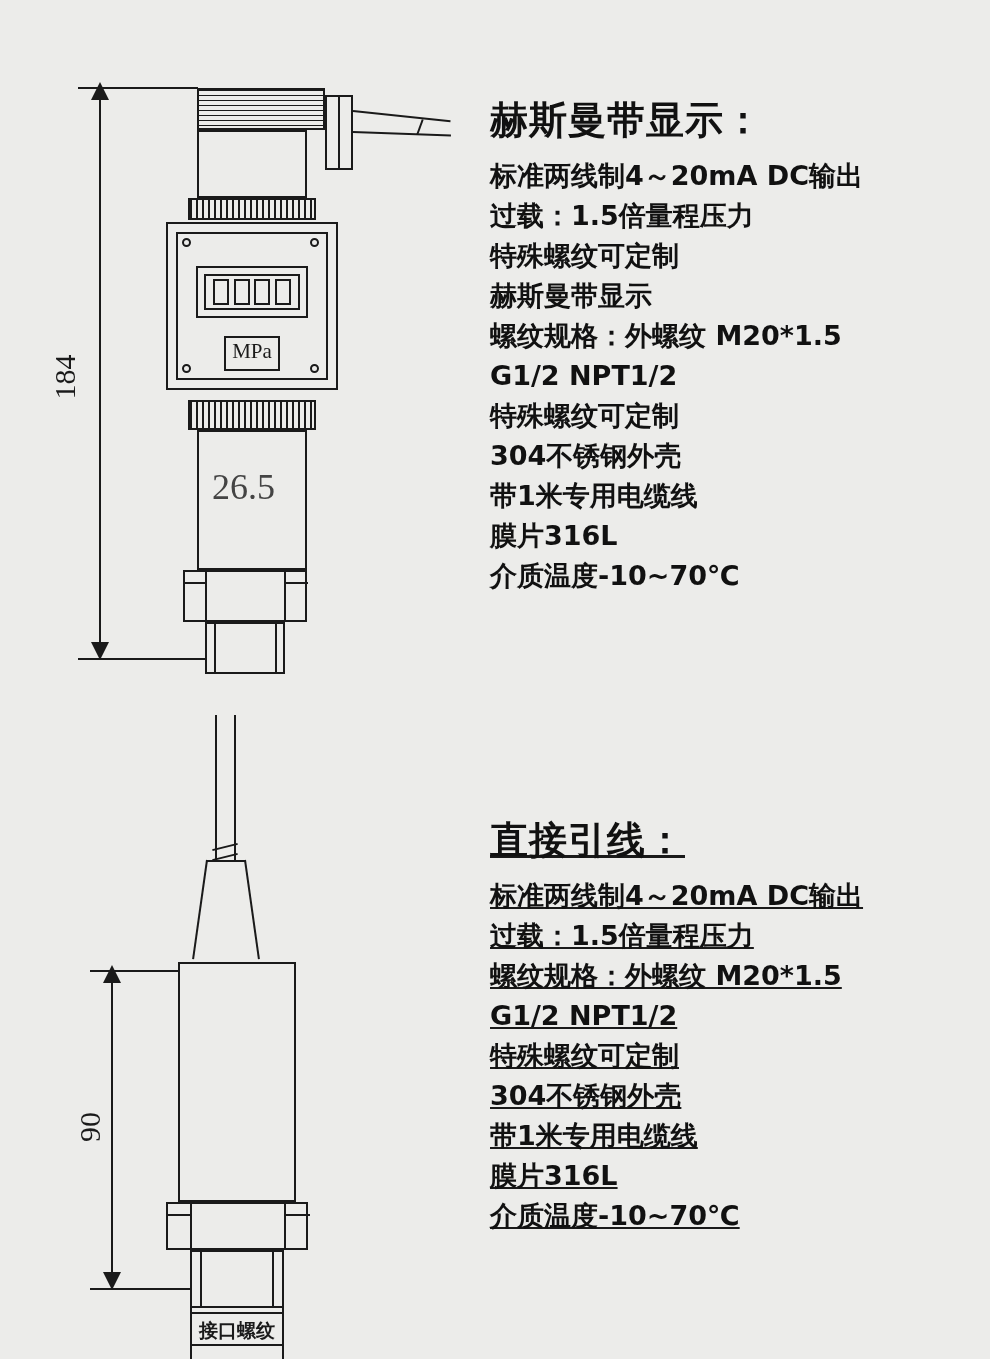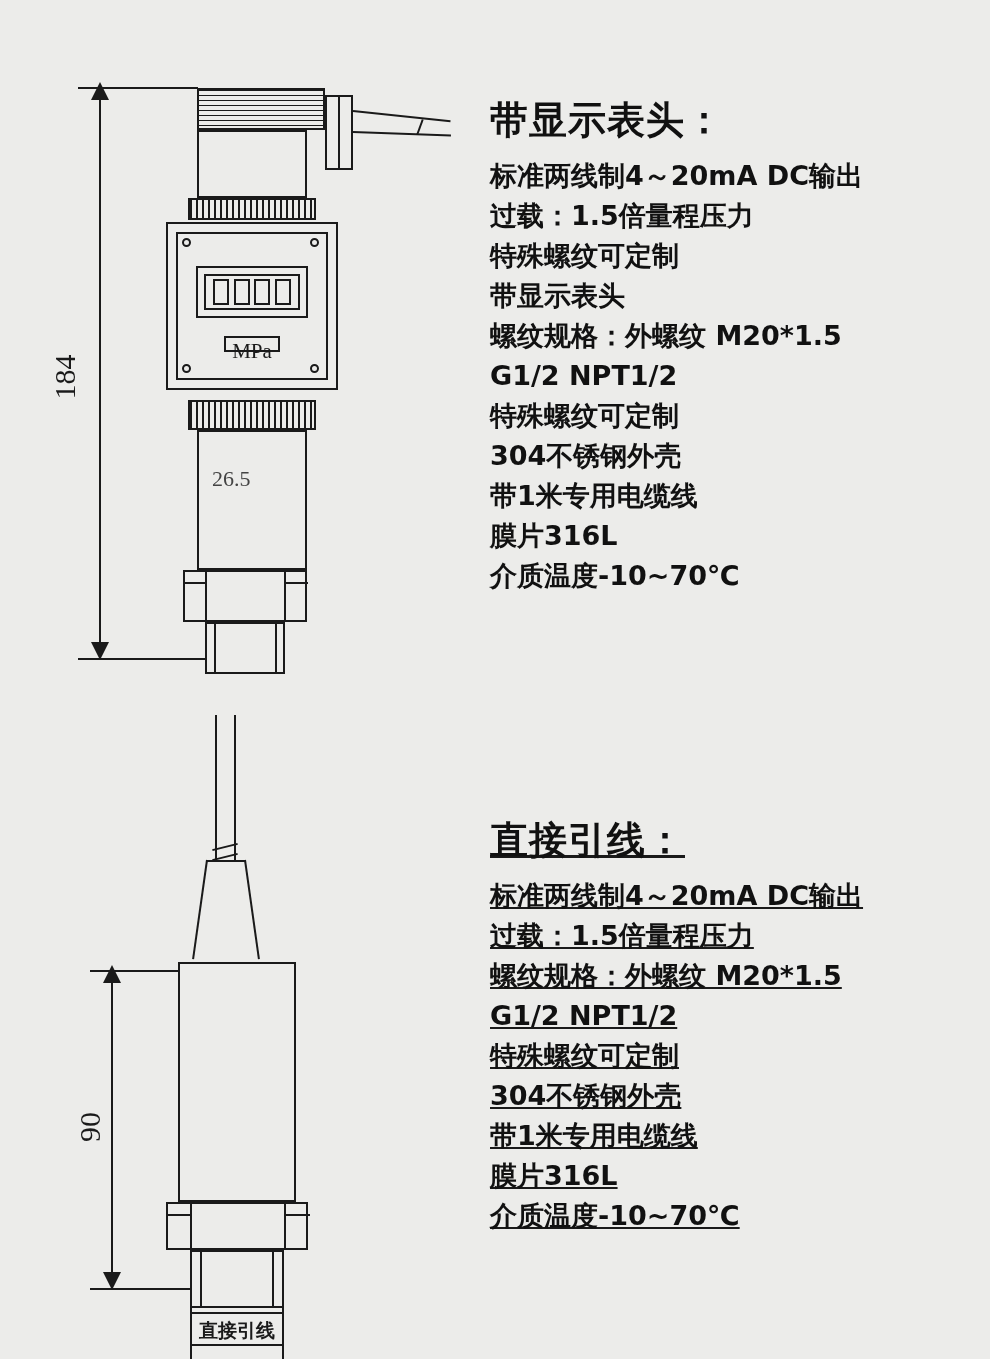--- a/index.html
+++ b/index.html
@@ -77,21 +77,21 @@
     font-family: "Liberation Serif", serif;
     font-size: 30px;
     color: #1a1a1a;
     transform: rotate(-90deg);
     transform-origin: center center;
     white-space: nowrap;
   }
   .dim-label-flat {
     position: absolute;
     font-family: "Liberation Serif", serif;
-    font-size: 22px;
+    font-size: 36px;
     color: #444;
     white-space: nowrap;
   }
   
   .spec-title {
     font-family: "DejaVu Sans", sans-serif;
     font-size: 38px;
     font-weight: bold;
     letter-spacing: 1px;
     color: #111;
@@ -196,45 +196,45 @@
     <div class="corner-screw" style="left:310px; top:364px;"></div>
 
     <div class="rect" style="left:196px; top:266px; width:112px; height:52px;"></div>
     <div class="lcd-box" style="left:204px; top:274px; width:96px; height:36px; border-width:2px;">
       <span class="lcd-digit"></span>
       <span class="lcd-digit"></span>
       <span class="lcd-digit"></span>
       <span class="lcd-digit"></span>
     </div>
 
-    <div class="mpa-box" style="left:224px; top:336px; width:56px; height:16px;">MPa</div>
+    <div class="mpa-box" style="left:224px; top:336px; width:56px; height:35px;">MPa</div>
 
     <div class="hatch" style="left:188px; top:400px; width:128px; height:30px;"></div>
 
     <div class="rect" style="left:197px; top:430px; width:110px; height:140px;"></div>
     <div class="dim-label-flat" style="left:212px; top:466px;">26.5</div>
 
     <div class="rect" style="left:183px; top:570px; width:124px; height:52px;"></div>
     <div class="line" style="left:205px; top:570px; width:2px; height:52px;"></div>
     <div class="line" style="left:284px; top:570px; width:2px; height:52px;"></div>
     <div class="line" style="left:183px; top:582px; width:24px; height:2px;"></div>
     <div class="line" style="left:284px; top:582px; width:24px; height:2px;"></div>
 
     <div class="rect" style="left:205px; top:622px; width:80px; height:52px;"></div>
     <div class="line" style="left:214px; top:622px; width:2px; height:52px;"></div>
     <div class="line" style="left:275px; top:622px; width:2px; height:52px;"></div>
   </div>
 
   <div class="panel" style="left:490px; top:95px; width:490px;">
-    <div class="spec-title">带显示表头：</div>
+    <div class="spec-title">赫斯曼带显示：</div>
     <ul class="spec-list">
       <li>标准两线制4～20mA DC输出</li>
       <li>过载：1.5倍量程压力</li>
       <li>特殊螺纹可定制</li>
-      <li>带显示表头</li>
+      <li>赫斯曼带显示</li>
       <li>螺纹规格：外螺纹  M20*1.5</li>
       <li>G1/2 NPT1/2</li>
       <li>特殊螺纹可定制</li>
       <li>304不锈钢外壳</li>
       <li>带1米专用电缆线</li>
       <li>膜片316L</li>
       <li>介质温度-10~70℃</li>
     </ul>
   </div>
 
@@ -265,21 +265,21 @@
     <div class="line" style="left:166px; top:514px; width:26px; height:2px;"></div>
     <div class="line" style="left:284px; top:514px; width:26px; height:2px;"></div>
 
     <div class="rect" style="left:190px; top:550px; width:94px; height:58px;"></div>
     <div class="line" style="left:200px; top:550px; width:2px; height:58px;"></div>
     <div class="line" style="left:272px; top:550px; width:2px; height:58px;"></div>
 
     <div class="line" style="left:190px; top:608px; width:2px; height:51px;"></div>
     <div class="line" style="left:282px; top:608px; width:2px; height:51px;"></div>
 
-    <div class="thread-box" style="left:190px; top:612px; width:94px; height:34px; line-height:32px;">直接引线</div>
+    <div class="thread-box" style="left:190px; top:612px; width:94px; height:34px; line-height:32px;">接口螺纹</div>
   </div>
 
   <div class="panel" style="left:490px; top:815px; width:490px;text-decoration:underline;">
     <div class="spec-title">直接引线：</div>
     <ul class="spec-list">
       <li>标准两线制4～20mA DC输出</li>
       <li>过载：1.5倍量程压力</li>
       <li>螺纹规格：外螺纹 M20*1.5</li>
       <li>G1/2   NPT1/2</li>
       <li>特殊螺纹可定制</li>

